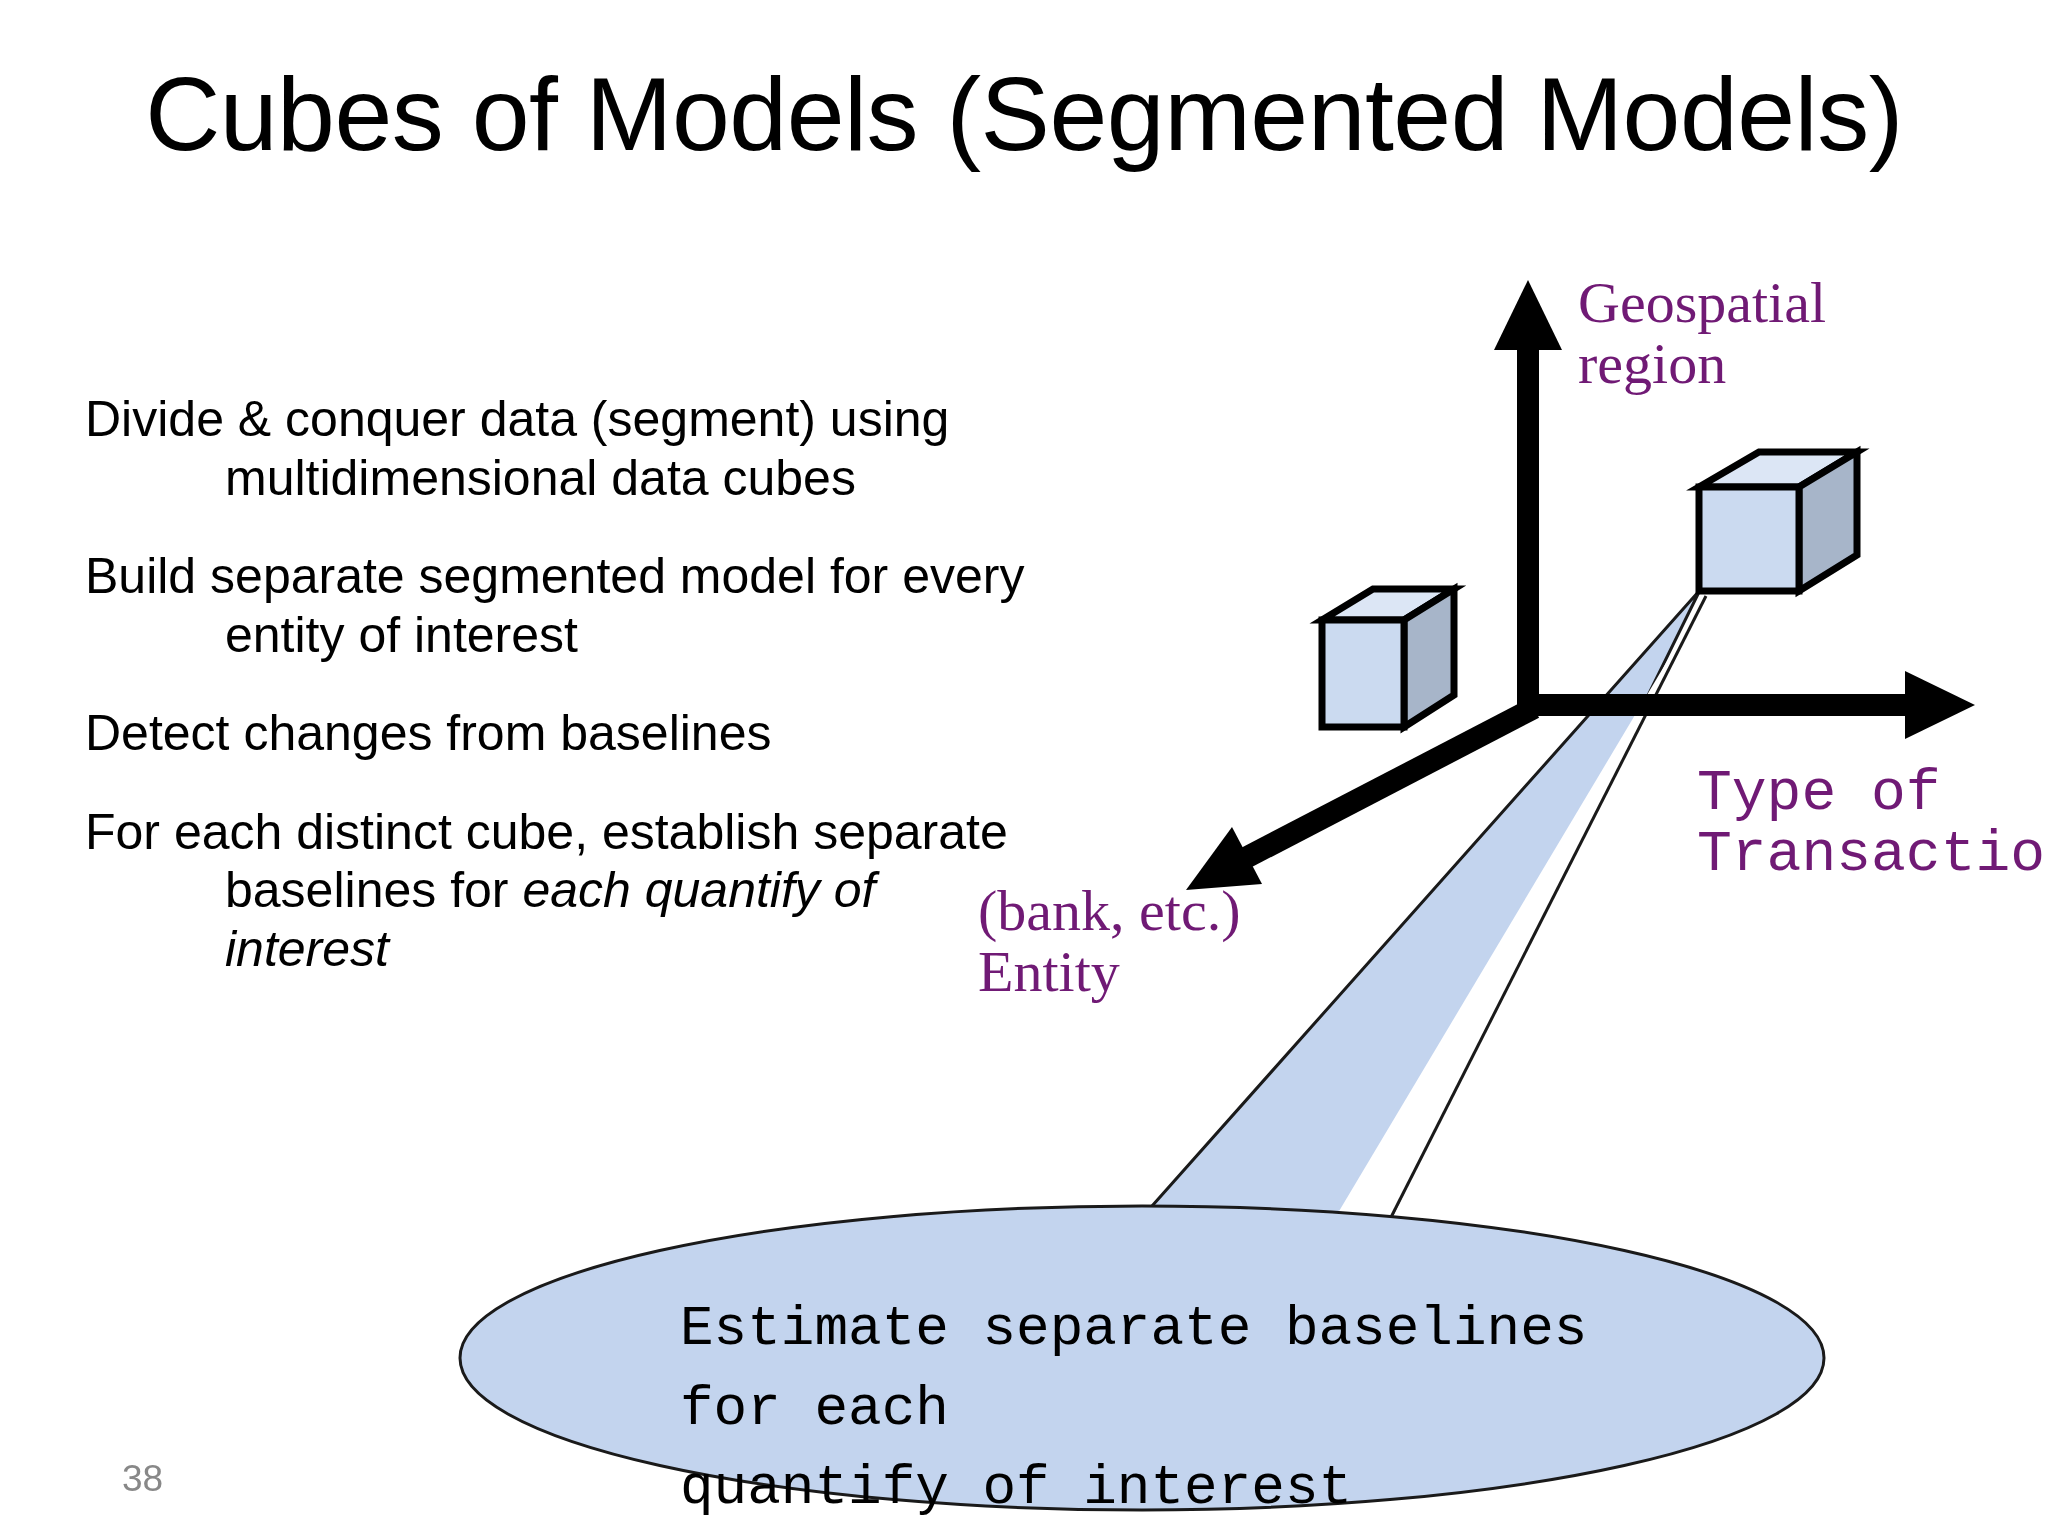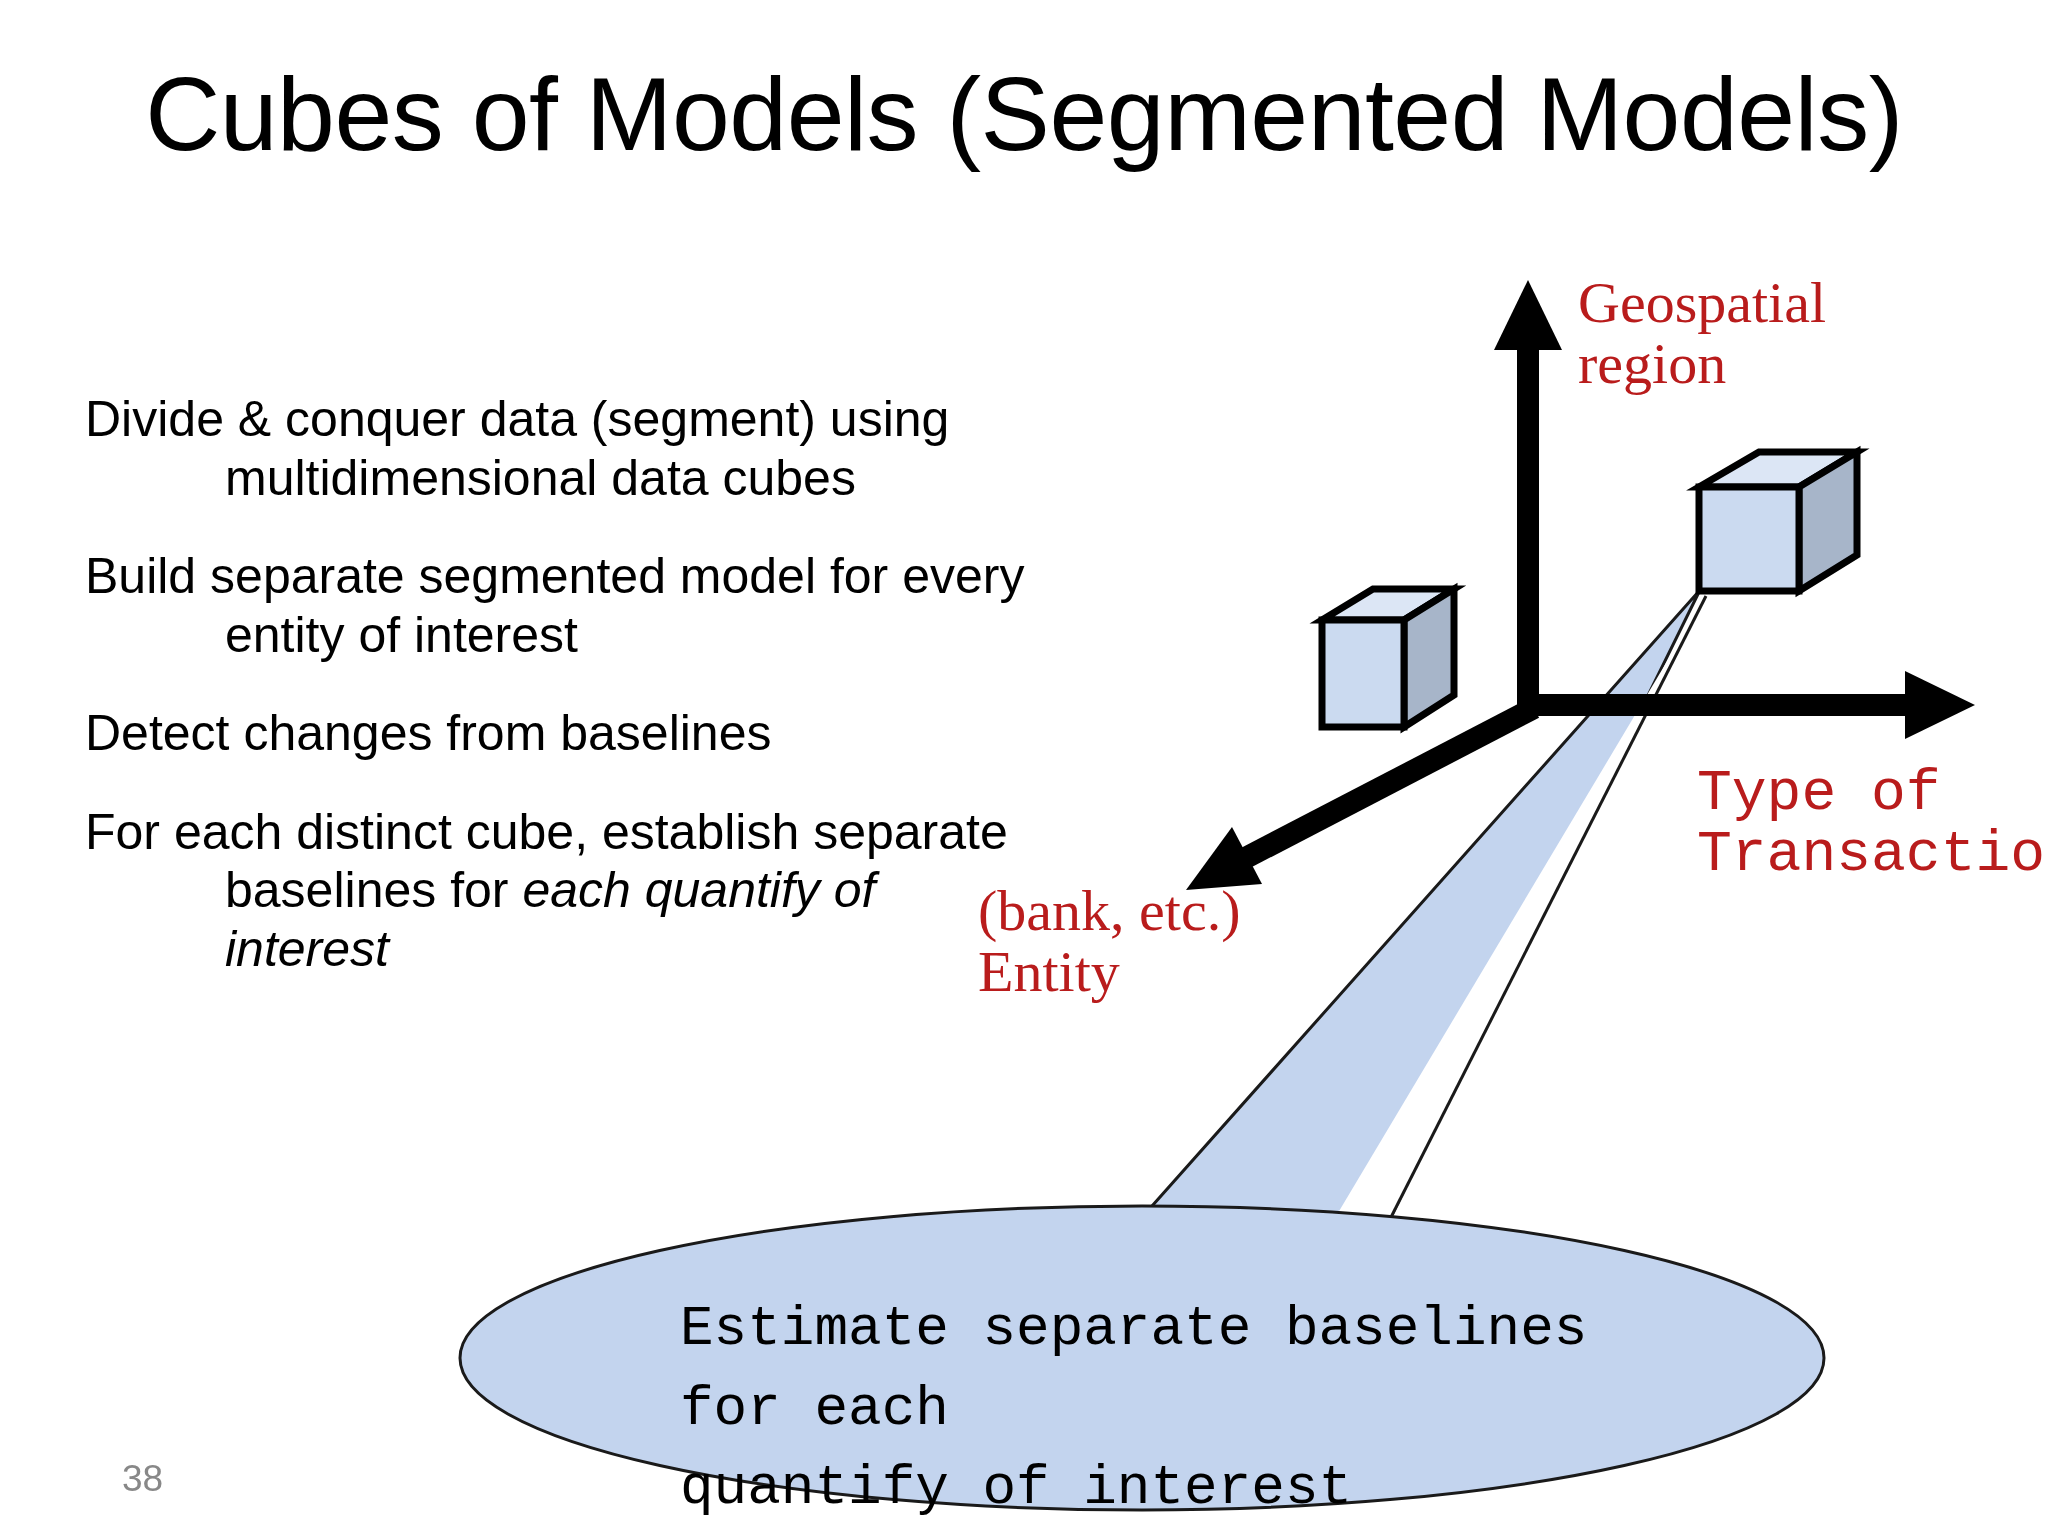--- a/index.html
+++ b/index.html
@@ -79,21 +79,21 @@
   #diagram text,
   .diagram-label {
     font-family: "Liberation Serif", serif;
   }
 
   
   .diagram-label {
     position: absolute;
     font-size: 58px;
     line-height: 1.06;
-    color: #b91c1c;
+    color: #701a75;
     font-weight: 400;
   }
   #label-geospatial {
     left: 1578px;
     top: 272px;
   }
   #label-type-of-transaction {
     left: 1697px;
     top: 763px;
     font-family: Liberation Mono, monospace;

